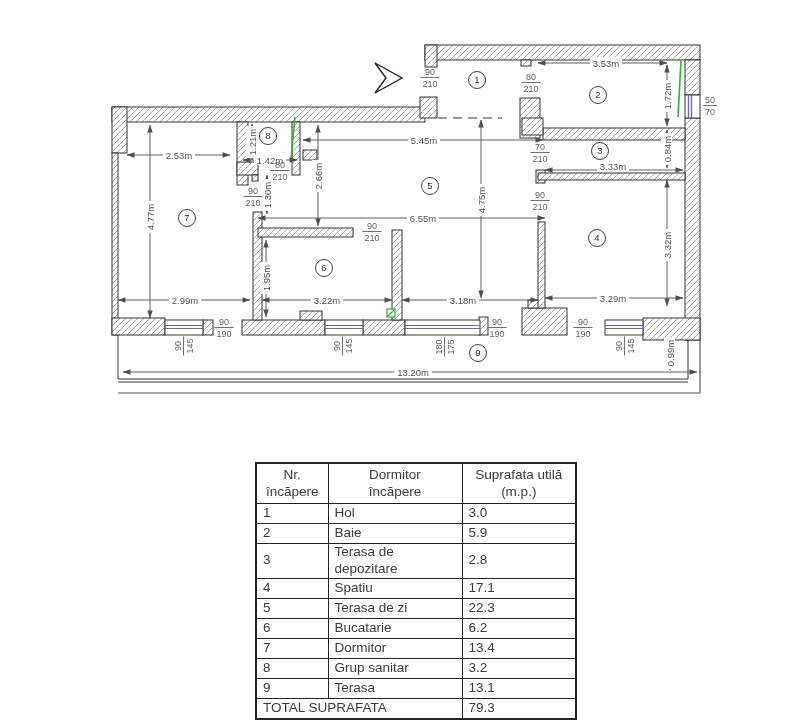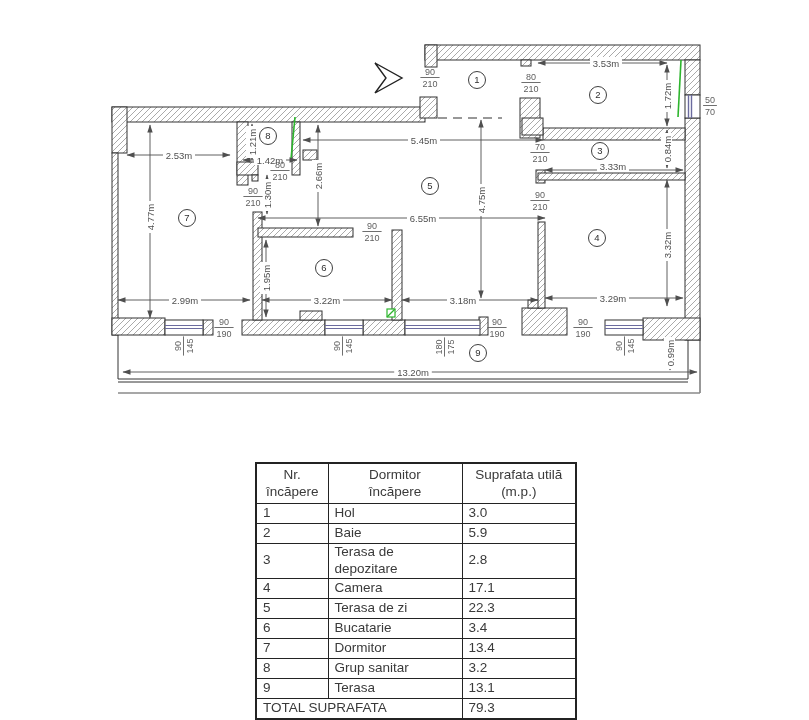--- a/index.html
+++ b/index.html
@@ -391,32 +391,32 @@
           <td>Baie</td>
           <td>5.9</td>
         </tr>
         <tr>
           <td>3</td>
           <td>Terasa de depozitare</td>
           <td>2.8</td>
         </tr>
         <tr>
           <td>4</td>
-          <td>Camera</td>
+          <td>Spatiu</td>
           <td>17.1</td>
         </tr>
         <tr>
           <td>5</td>
           <td>Terasa de zi</td>
           <td>22.3</td>
         </tr>
         <tr>
           <td>6</td>
           <td>Bucatarie</td>
-          <td>3.4</td>
+          <td>6.2</td>
         </tr>
         <tr>
           <td>7</td>
           <td>Dormitor</td>
           <td>13.4</td>
         </tr>
         <tr>
           <td>8</td>
           <td>Grup sanitar</td>
           <td>3.2</td>

